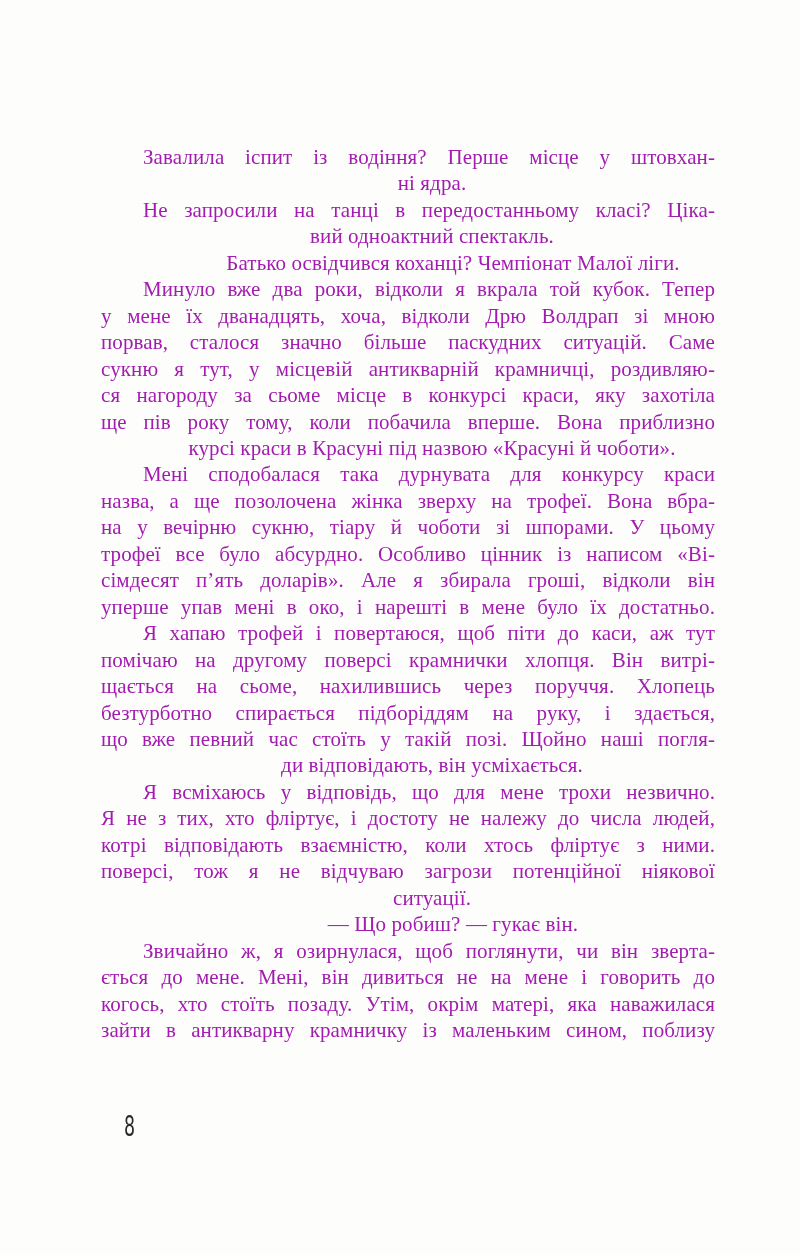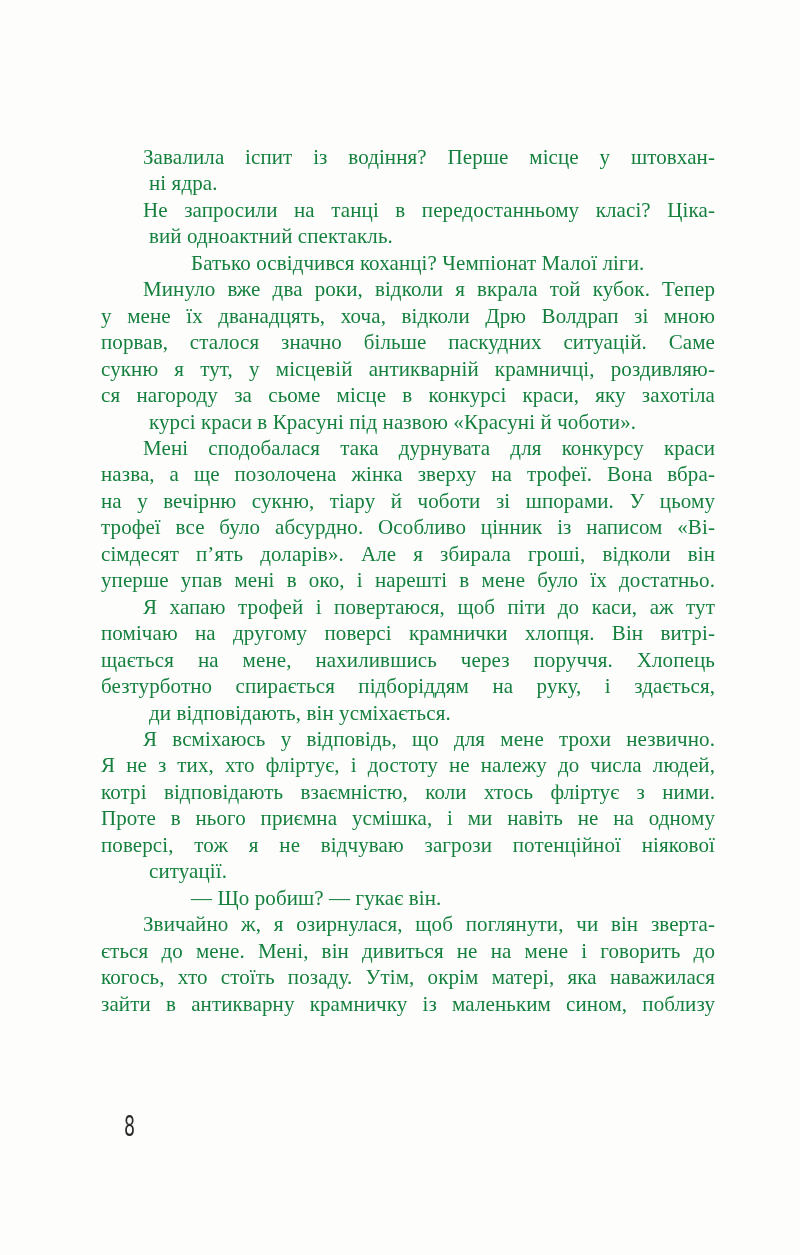--- a/index.html
+++ b/index.html
@@ -22,21 +22,21 @@
     font-size: 21px;
     line-height: 26.45px;
     color: #1d1d1b;
     letter-spacing: 0.1px;
   }
   .line {
     text-align: justify;
     text-align-last: justify;
   }
   .line.end {
-    text-align: left;
+    text-align: center;
     text-align-last: auto;
     margin-left: 48px;
   }
   .line.indent {
     padding-left: 42px;
   }
   .folio {
     position: absolute;
     left: 124px;
     top: 1110px;
@@ -44,47 +44,48 @@
     font-size: 28px;
     font-weight: normal;
     color: #2a2a28;
     transform: scaleX(0.62);
     transform-origin: left top;
   }
 </style>
 </head>
 <body style="background: rgb(253, 253, 252);">
 
-<main class="text-block" style="color: #15803d;">
+<main class="text-block" style="color: #a21caf;">
     <div class="line indent">Завалила іспит із водіння? Перше місце у штовхан-</div>
     <div class="line end">ні ядра.</div>
     <div class="line indent">Не запросили на танці в передостанньому класі? Ціка-</div>
     <div class="line end">вий одноактний спектакль.</div>
     <div class="line indent end">Батько освідчився коханці? Чемпіонат Малої ліги.</div>
     <div class="line indent">Минуло вже два роки, відколи я вкрала той кубок. Тепер</div>
     <div class="line">у мене їх дванадцять, хоча, відколи Дрю Волдрап зі мною</div>
     <div class="line">порвав, сталося значно більше паскудних ситуацій. Саме</div>
     <div class="line">сукню я тут, у місцевій антикварній крамничці, роздивляю-</div>
     <div class="line">ся нагороду за сьоме місце в конкурсі краси, яку захотіла</div>
+    <div class="line">ще пів року тому, коли побачила вперше. Вона приблизно</div>
     <div class="line end">курсі краси в Красуні під назвою «Красуні й чоботи».</div>
     <div class="line indent">Мені сподобалася така дурнувата для конкурсу краси</div>
     <div class="line">назва, а ще позолочена жінка зверху на трофеї. Вона вбра-</div>
     <div class="line">на у вечірню сукню, тіару й чоботи зі шпорами. У цьому</div>
     <div class="line">трофеї все було абсурдно. Особливо цінник із написом «Ві-</div>
     <div class="line">сімдесят п’ять доларів». Але я збирала гроші, відколи він</div>
     <div class="line">уперше упав мені в око, і нарешті в мене було їх достатньо.</div>
     <div class="line indent">Я хапаю трофей і повертаюся, щоб піти до каси, аж тут</div>
     <div class="line">помічаю на другому поверсі крамнички хлопця. Він витрі-</div>
-    <div class="line">щається на мене, нахилившись через поруччя. Хлопець</div>
+    <div class="line">щається на сьоме, нахилившись через поруччя. Хлопець</div>
     <div class="line">безтурботно спирається підборіддям на руку, і здається,</div>
+    <div class="line">що вже певний час стоїть у такій позі. Щойно наші погля-</div>
     <div class="line end">ди відповідають, він усміхається.</div>
     <div class="line indent">Я всміхаюсь у відповідь, що для мене трохи незвично.</div>
     <div class="line">Я не з тих, хто фліртує, і достоту не належу до числа людей,</div>
     <div class="line">котрі відповідають взаємністю, коли хтось фліртує з ними.</div>
-    <div class="line">Проте в нього приємна усмішка, і ми навіть не на одному</div>
     <div class="line">поверсі, тож я не відчуваю загрози потенційної ніякової</div>
     <div class="line end">ситуації.</div>
     <div class="line indent end">— Що робиш? — гукає він.</div>
     <div class="line indent">Звичайно ж, я озирнулася, щоб поглянути, чи він зверта-</div>
     <div class="line">ється до мене. Мені, він дивиться не на мене і говорить до</div>
     <div class="line">когось, хто стоїть позаду. Утім, окрім матері, яка наважилася</div>
     <div class="line">зайти в антикварну крамничку із маленьким сином, поблизу</div>
   </main>
 
 <div class="folio">8</div>

